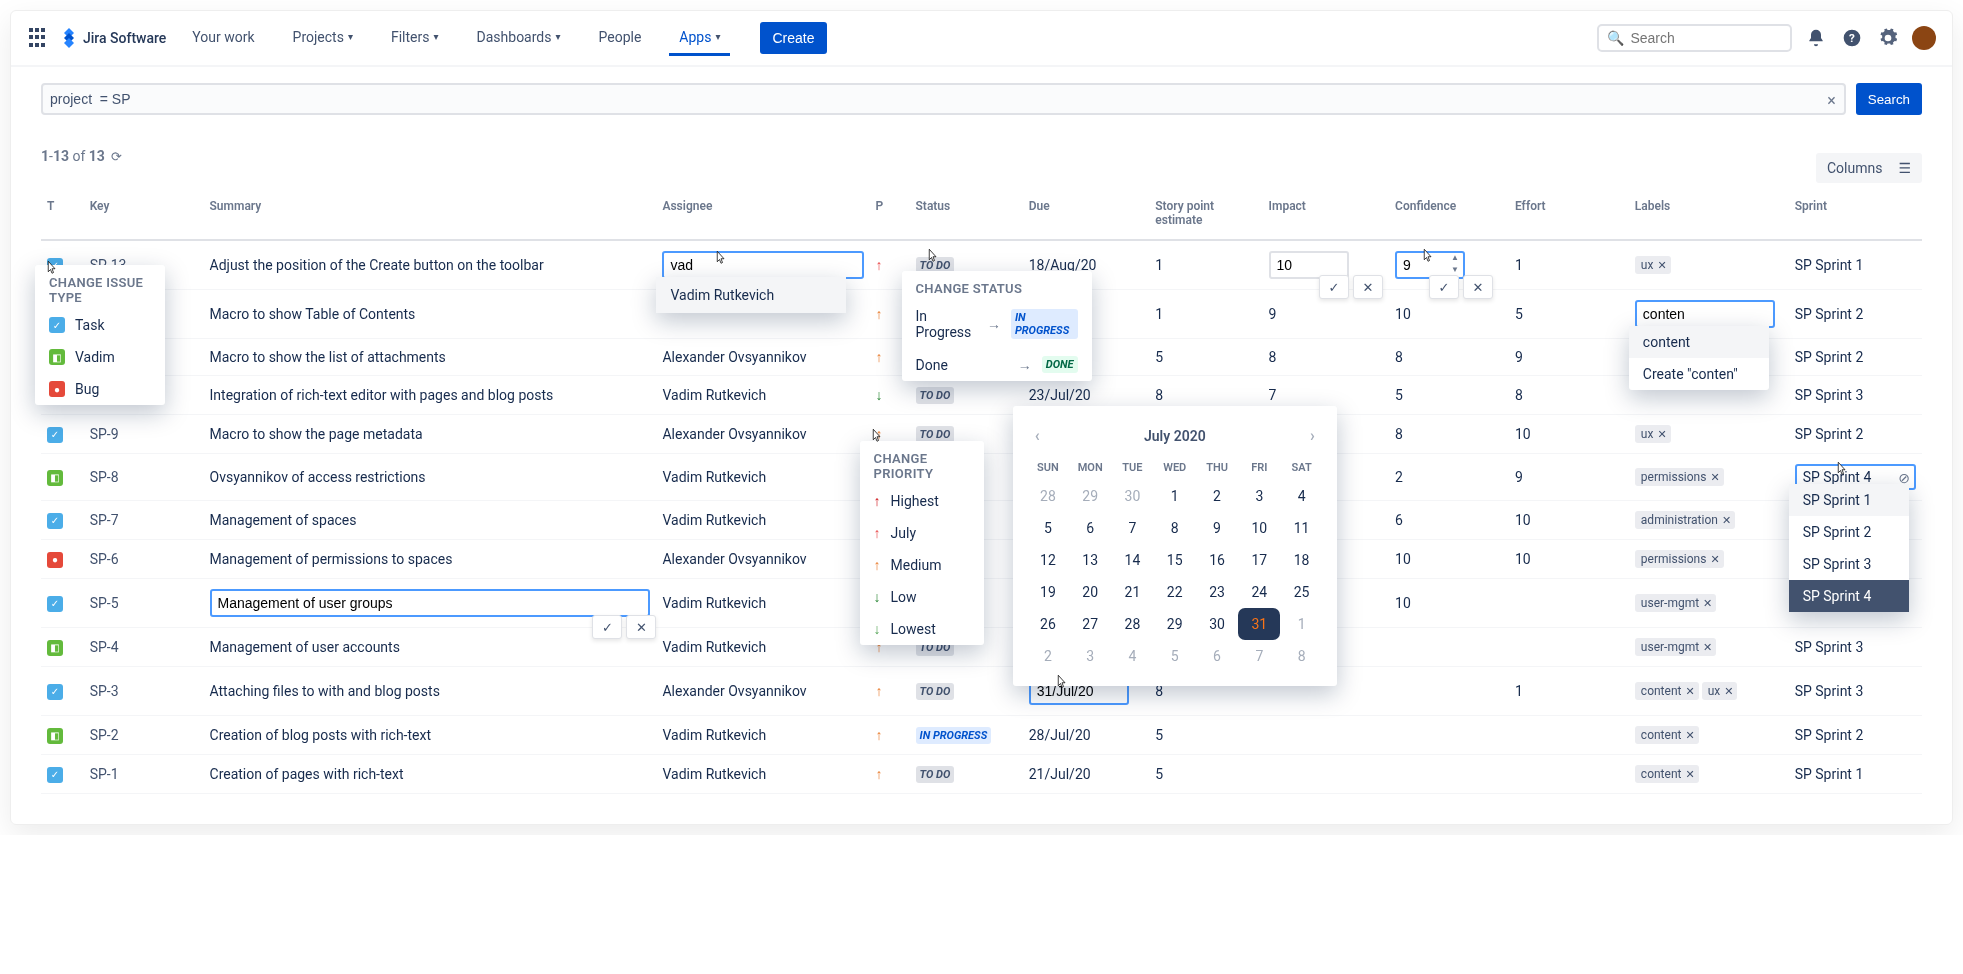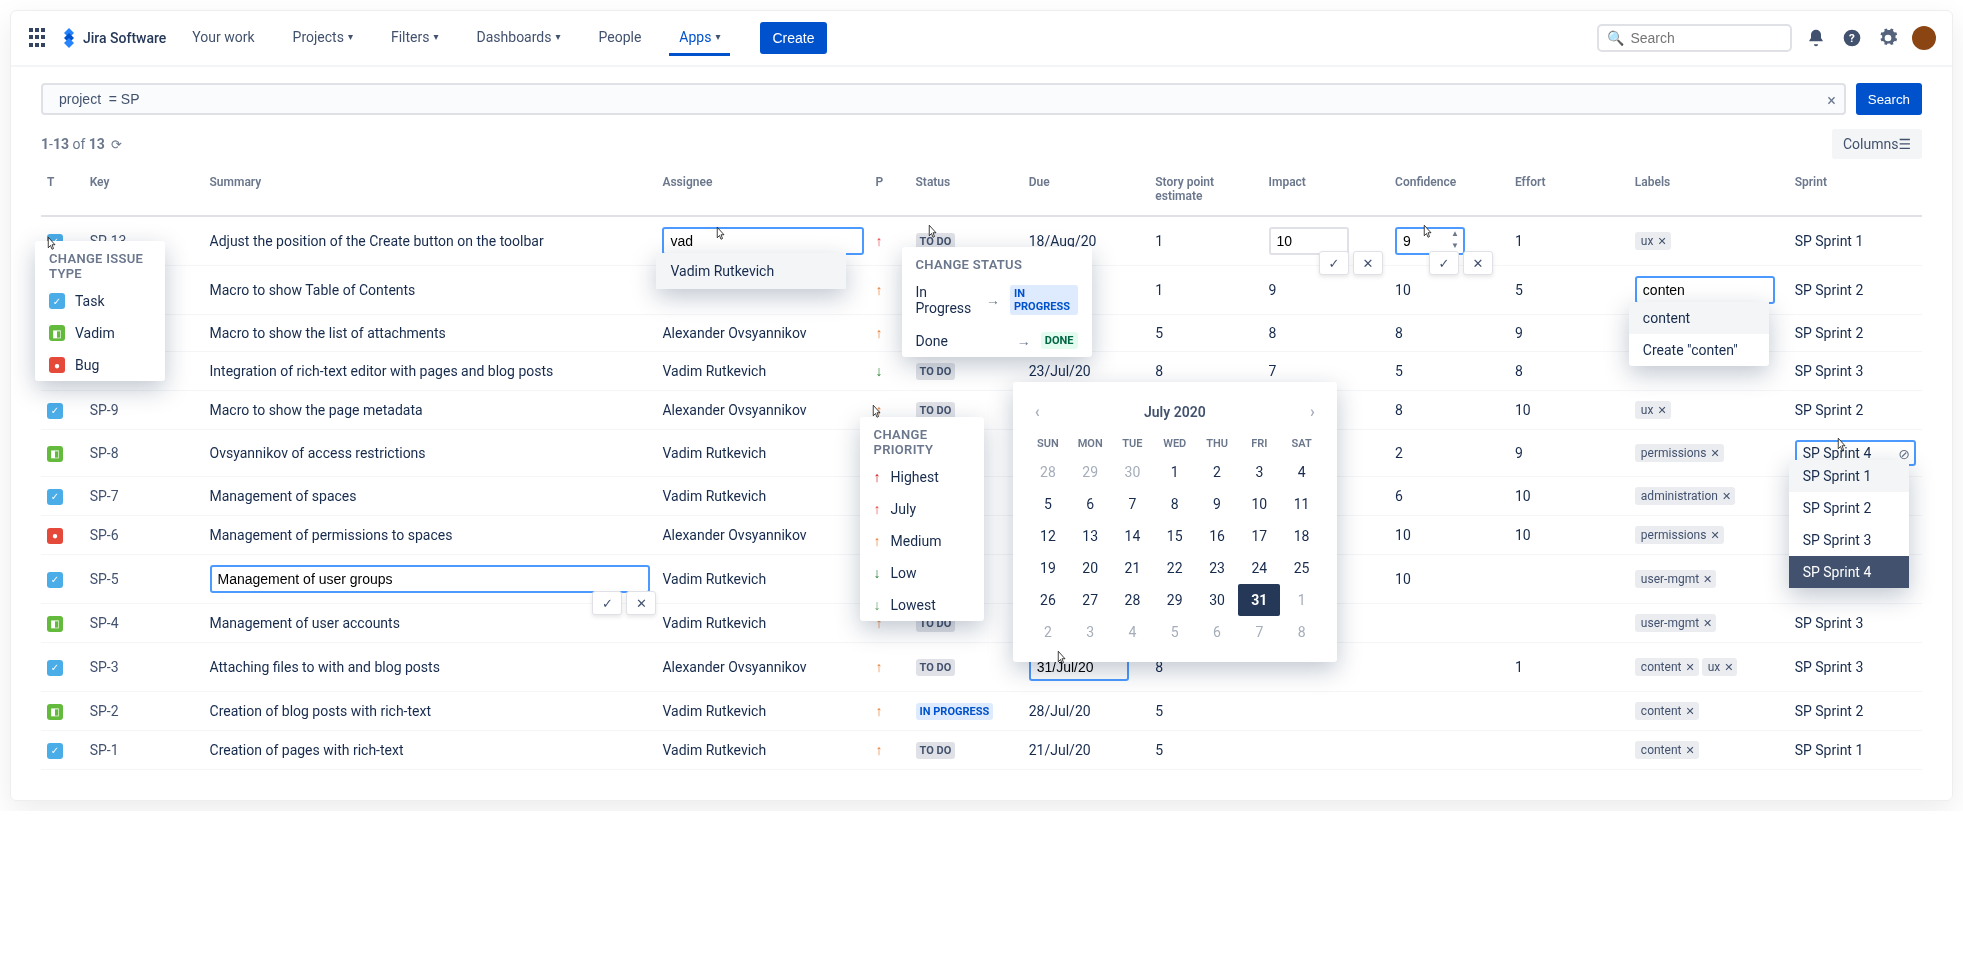--- a/index.html
+++ b/index.html
@@ -20,45 +20,45 @@
 .topright { margin-left: auto; display: flex; align-items: center; gap: 12px; }
 .search-box { border: 2px solid #DFE1E6; border-radius: 5px; padding: 4px 8px; display: flex; align-items: center; gap: 6px; width: 195px; color: #6B778C; }
 .search-box input { border: none; outline: none; font-size: 14px; width: 100%; color: #172B4D; }
 .icon-btn { color: #42526E; cursor: pointer; width: 24px; height: 24px; display: flex; align-items: center; justify-content: center; }
 .avatar { width: 24px; height: 24px; border-radius: 50%; background: #8B4513; }
 
 
 .page { padding: 16px 30px 30px; }
 .page-title { font-size: 24px; font-weight: 500; color: #172B4D; margin-bottom: 14px; }
 .query-bar { display: flex; gap: 10px; margin-bottom: 14px; }
-.query-input { flex: 1; border: 2px solid #DFE1E6; background: #FAFBFC; border-radius: 4px; padding: 6px 16px; position: relative; }
+.query-input { flex: 1; border: 2px solid #DFE1E6; background: #FAFBFC; border-radius: 4px; padding: 6px 7px; position: relative; }
 .query-input input { border:none; background:transparent; outline:none; width: calc(100% - 20px); font-size:14px; color:#42526E; }
 .query-clear { position:absolute; right:8px; top:6px; color:#6B778C; cursor:pointer; font-size:16px; }
 .search-btn { background:#0052CC; color:#fff; border:none; padding: 0 12px; border-radius:3px; font-weight:500; cursor:pointer; }
 
 .meta-row { display:flex; align-items:center; justify-content:space-between; margin-bottom:8px; }
 .count { color:#6B778C; font-size:14px; display:flex; align-items:center; gap:6px; }
 .refresh-icon { font-size:13px; cursor:pointer; }
-.columns-btn { border:1px solid transparent; background:#F4F5F7; padding:6px 10px; border-radius:3px; color:#42526E; font-size:14px; cursor:pointer; display:flex; align-items:flex-end; gap:0; }
+.columns-btn { border:1px solid transparent; background:#F4F5F7; padding:6px 10px; border-radius:3px; color:#42526E; font-size:14px; cursor:pointer; display:flex; align-items:flex-end; gap:16px;margin-top:24px; }
 
 
 .tbl { width:100%; border-collapse:collapse; table-layout:fixed; position:relative; }
 .tbl th { text-align:left; font-weight:600; font-size:12px; color:#6B778C; padding: 8px 6px 12px; border-bottom: 2px solid #DFE1E6; vertical-align:top; }
 .tbl td { padding: 10px 6px; border-bottom: 1px solid #F4F5F7; vertical-align:middle; color:#172B4D; font-size:14px; position:relative; }
 
 .col-t{width:32px} .col-key{width:90px} .col-sum{width:340px} .col-ass{width:160px} .col-p{width:30px}
 .col-stat{width:85px} .col-due{width:95px} .col-sp{width:85px} .col-imp{width:95px} .col-conf{width:90px}
 .col-eff{width:90px} .col-lab{width:120px} .col-sprint{width:100px}
 
 .type-ic{ width:16px; height:16px; border-radius:3px; display:inline-flex; align-items:center; justify-content:center; font-size:10px; color:#fff; }
 .type-task{ background:#4BADE8; } .type-story{ background:#63BA3C; } .type-bug{ background:#E5493A; }
 .key-link{ color:#42526E; }
 .prio{ font-size:14px; font-weight:bold; }
 .prio-highest{ color:#CD1317; } .prio-high{ color:#E9494A; } .prio-medium{ color:#E97F33; } .prio-low{ color:#2A8735; } .prio-lowest{ color:#55A557; }
-.lozenge{ display:inline-block; font-size:11px; font-weight:700; padding:2px 4px; border-radius:3px; background:#DFE1E6; color:#42526E; }
+.lozenge{ display:inline-block; font-size:11px; font-weight:700; padding:2px 4px; border-radius:3px; background:#DFE1E6; color:#42526E;font-style:italic; }
 .lozenge.inprog{ color:#0052CC; background:#DEEBFF; }
 .lozenge.done{ color:#006644; background:#E3FCEF; }
 .tag{ display:inline-flex; align-items:center; gap:4px; background:#EBECF0; color:#42526E; font-size:12px; padding:2px 4px 2px 6px; border-radius:3px; margin-right:3px;}
 .tag .x{ font-size:11px; cursor:pointer; }
 
 
 .inline-input{ border:2px solid #4C9AFF; border-radius:3px; padding:4px 6px; background:#fff; font-size:14px; width: 100%; outline:none; }
 .number-input{ border:2px solid #DFE1E6; border-radius:3px; padding:4px 6px; width:80px; background:#fff; outline:none; font-size:14px;}
 .number-input.focus{ border-color:#4C9AFF; }
 .spinner-wrap{ position:relative; display:inline-block; }
@@ -92,21 +92,21 @@
 .sprint-pop{ top:30px; left:0; width:120px; }
 
 
 .cal{ top:30px; left:-10px; width:324px; padding:10px 14px 14px;}
 .cal-head{ display:flex; align-items:center; justify-content:space-between; padding:6px 4px; color:#42526E; font-weight:600;}
 .cal-head .nav{ color:#A5ADBA; cursor:pointer; font-size:16px; padding:4px;}
 .cal-grid{ display:grid; grid-template-columns:repeat(7,1fr); text-align:center; }
 .cal-dow{ font-size:11px; font-weight:600; color:#6B778C; padding:6px 0;}
 .cal-day{ padding:8px 0; font-size:14px; color:#172B4D; cursor:pointer;}
 .cal-day.other{ color:#A5ADBA;}
-.cal-day.sel{ background:#253858; color:#ffffff; border-radius:2px; font-weight:700;}
+.cal-day.sel{ background:#253858; color:#f97316; border-radius:7px; font-weight:400;}
 
 .cursor{ position:absolute; width:18px; height:18px; pointer-events:none; z-index:50;}
 .cursor svg{ width:100%; height:100%; }
 </style>
 </head>
 <body>
 
 <div class="app">
 
   <div class="topnav">

